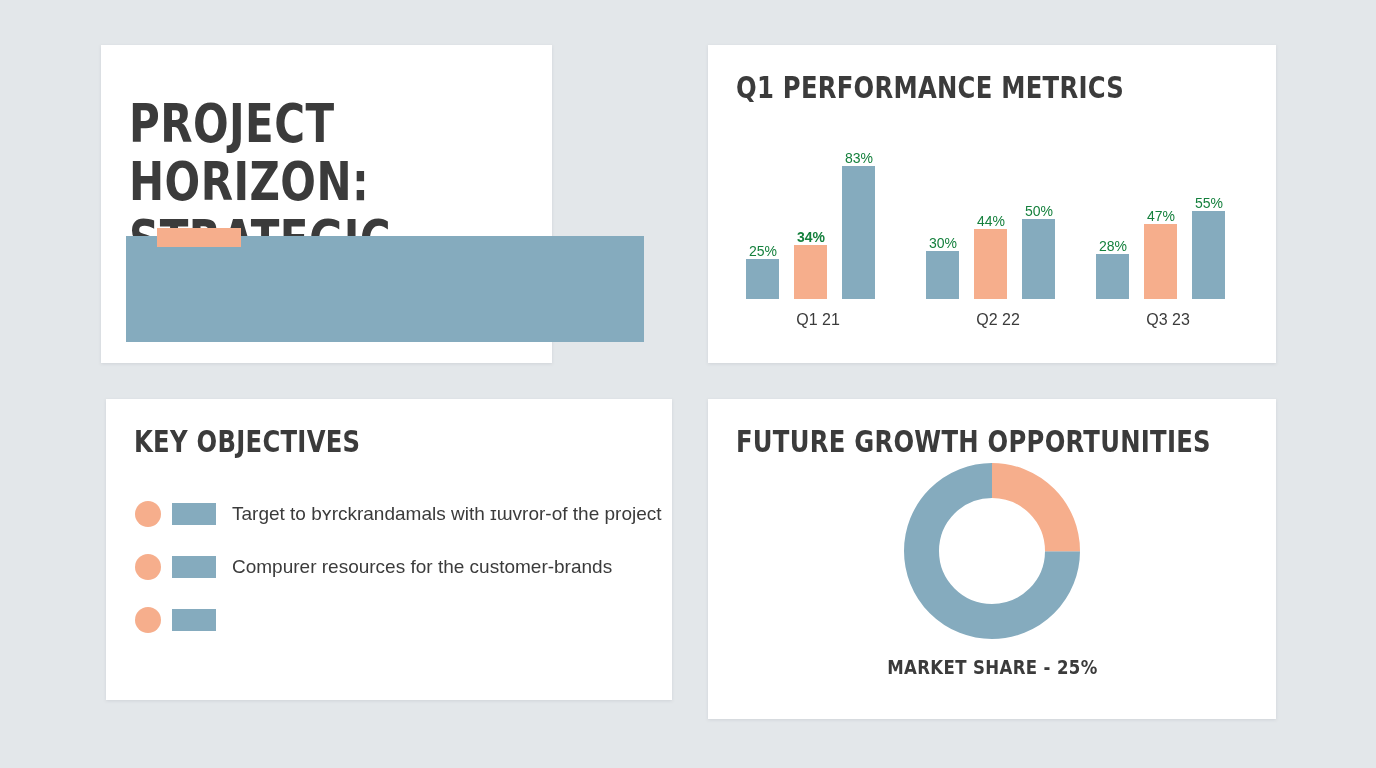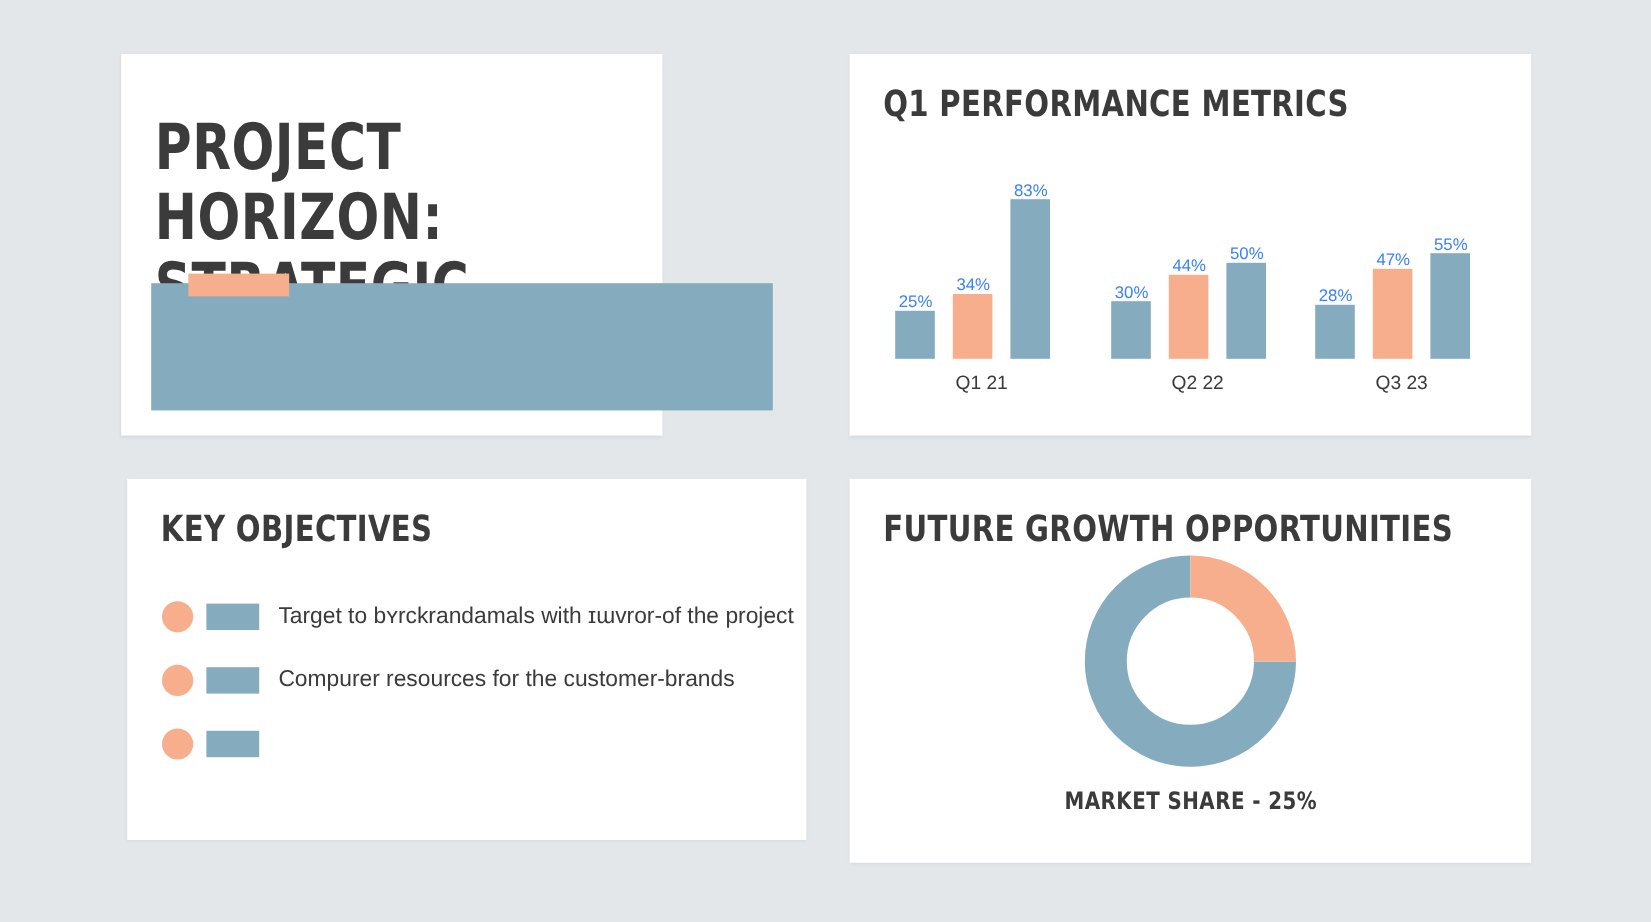--- a/index.html
+++ b/index.html
@@ -118,21 +118,21 @@
     display: block;
   }
   .bar-value {
     position: absolute;
     width: 60px;
     left: -13px;
     text-align: center;
     font-family: "Liberation Sans", sans-serif;
     font-size: 14px;
     font-weight: 400;
-    color: #3b82f6;
+    color: #15803d;
   }
   .bar-cat {
     position: absolute;
     top: 100%;
     margin-top: 12px;
     width: 100%;
     text-align: center;
     font-family: "Liberation Sans", sans-serif;
     font-size: 16px;
     color: #3b3b3b;
@@ -212,21 +212,21 @@
 
     <div class="chart-area">
 
       <div class="bar-group" style="left: 8px;">
         <div class="bars">
           <div class="bar-col">
             <div class="bar-value" style="bottom: 40px;">25%</div>
             <div class="bar-rect" style="height: 40px; background:#85abbe;"></div>
           </div>
           <div class="bar-col">
-            <div class="bar-value" style="bottom: 54px;">34%</div>
+            <div class="bar-value" style="bottom: 54px; font-weight: bold;">34%</div>
             <div class="bar-rect" style="height: 54px; background:#f6ae8c;"></div>
           </div>
           <div class="bar-col">
             <div class="bar-value" style="bottom: 133px;">83%</div>
             <div class="bar-rect" style="height: 133px; background:#85abbe;"></div>
           </div>
         </div>
         <div class="bar-cat" style="width:144px;">Q1 21</div>
       </div>
 

